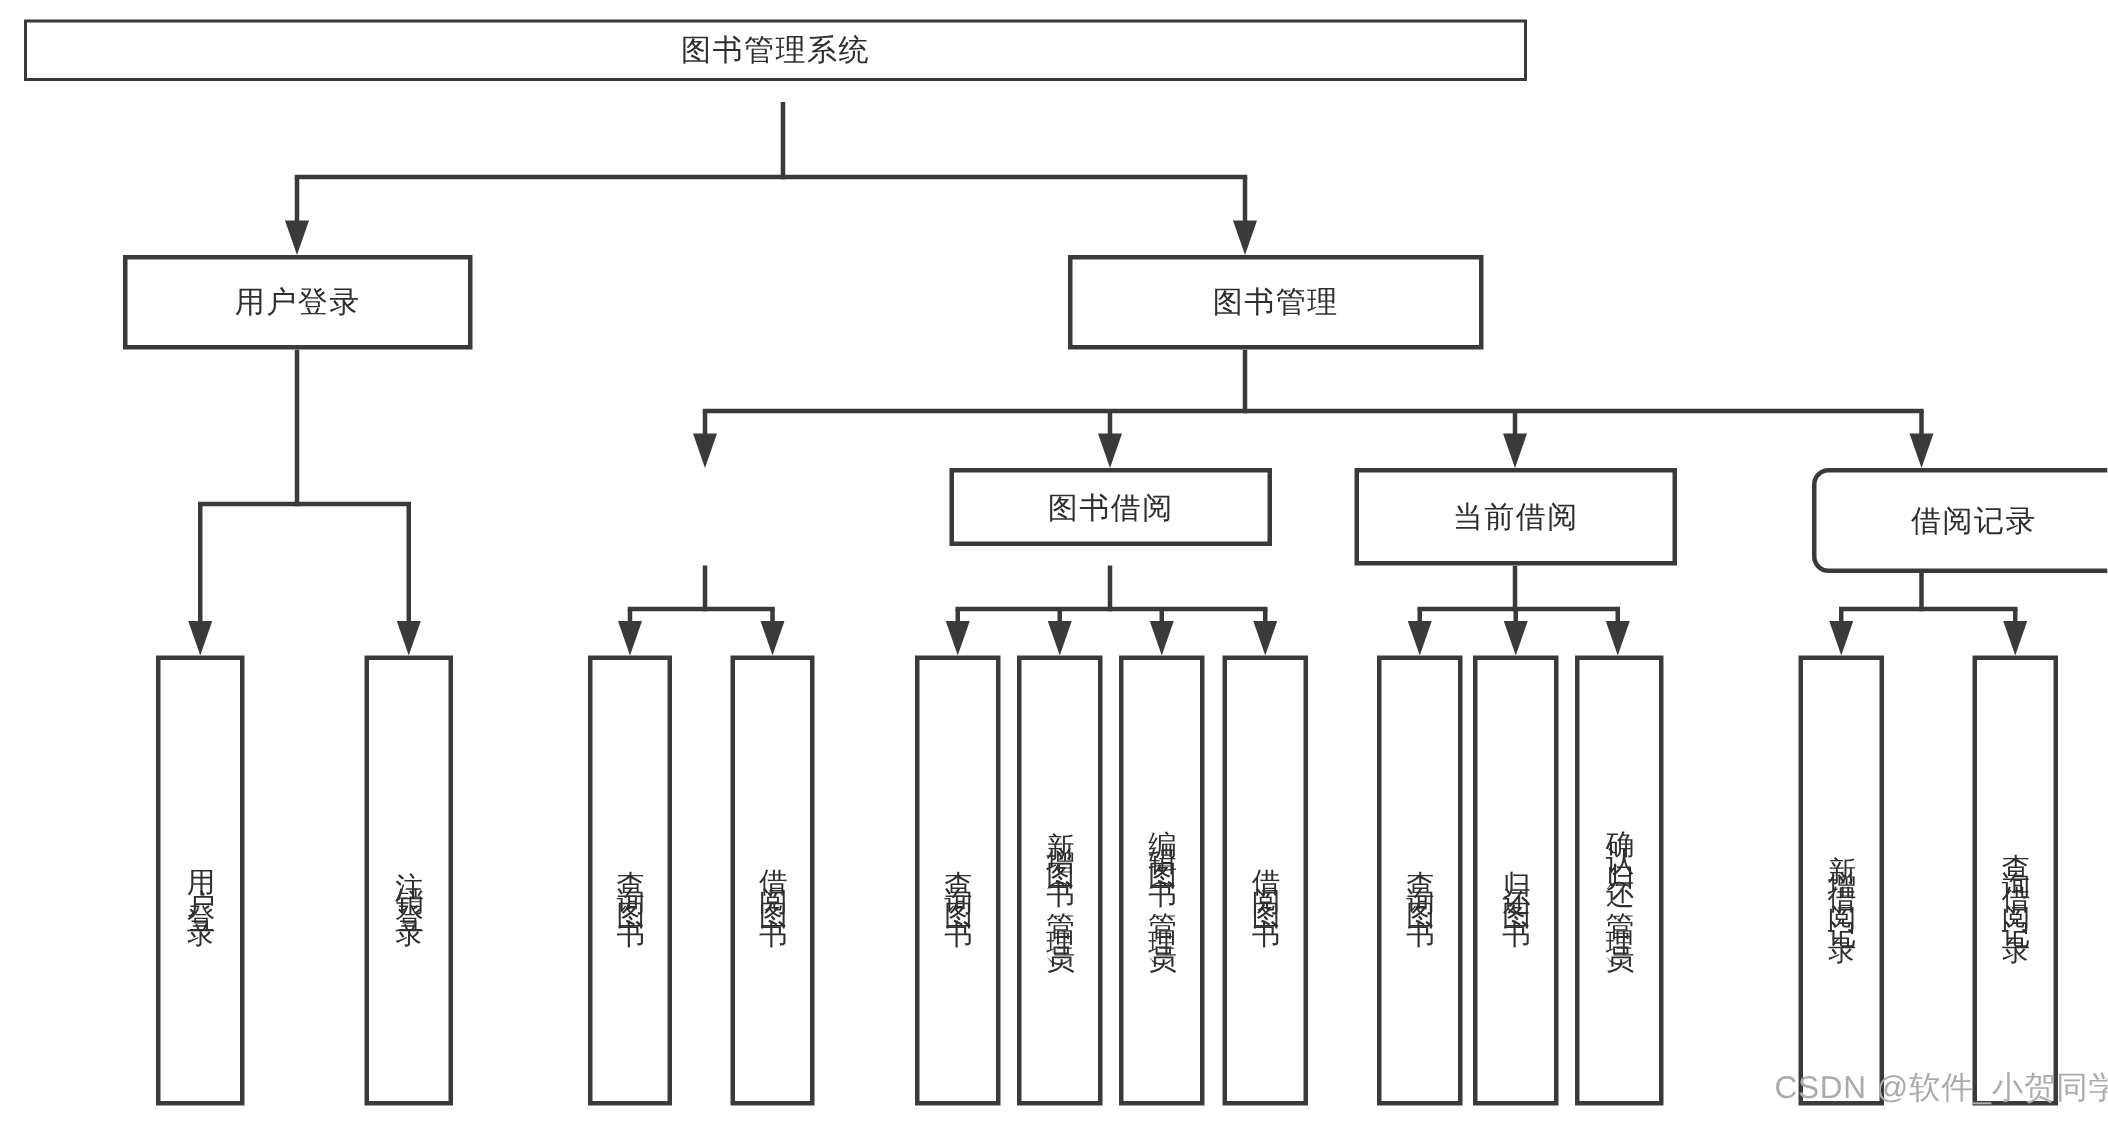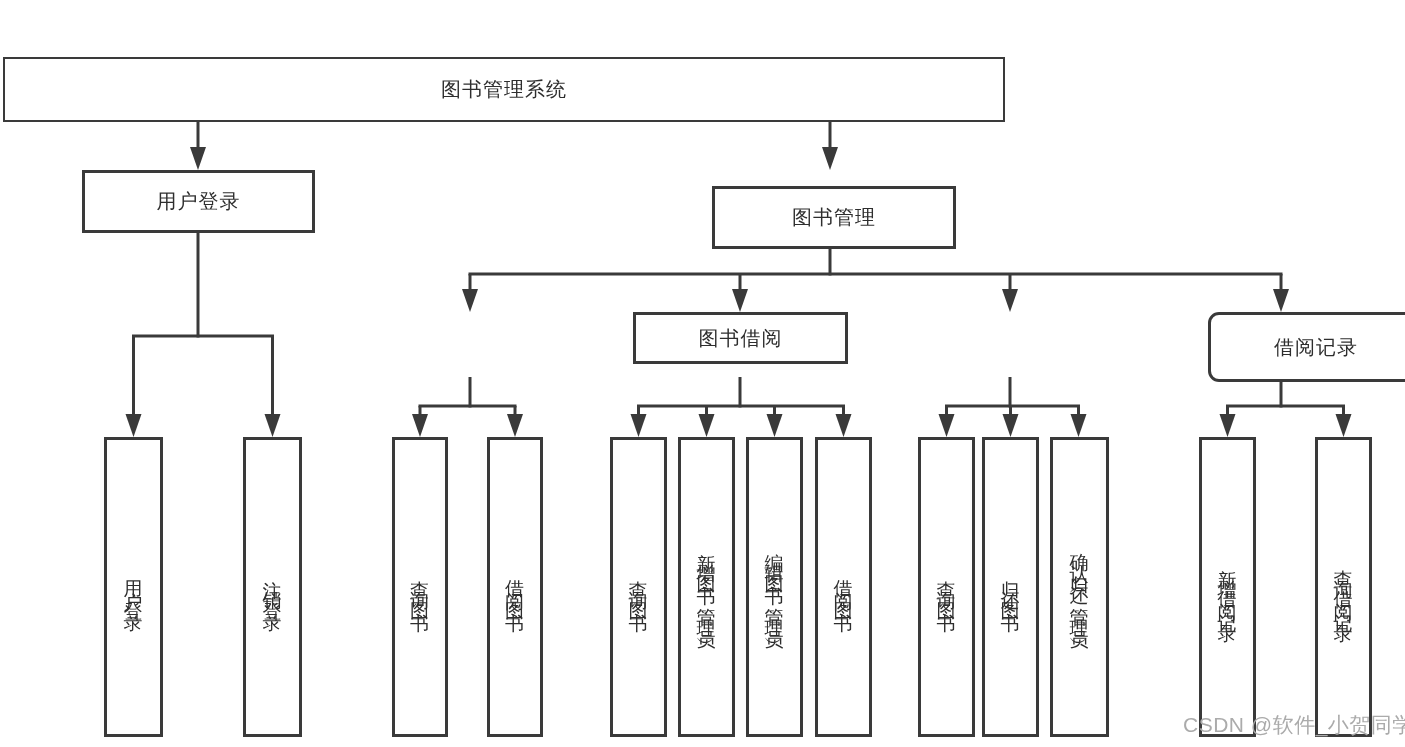--- a/index.html
+++ b/index.html
@@ -134,34 +134,37 @@
     <g>
       <path d="M1281 377 V407.5"></path>
       <path d="M1226 406 H1345"></path>
       <path d="M1227.5 406 V420"></path>
       <polygon points="1227.5,437 1219.5,414 1235.5,414"></polygon>
       <path d="M1343.5 406 V420"></path>
       <polygon points="1343.5,437 1335.5,414 1351.5,414"></polygon>
     </g>
   </svg>
 
-  <div class="node root" style="left:3px; top:13px; width:1002px; height:65px;margin-top:44px;">
+  <div class="node root" style="left:16px; top:13px; width:1002px; height:41px;">
     <span>图书管理系统</span>
   </div>
 
   <div class="node" style="left:82px; top:170px; width:233px; height:63px;">
     <span>用户登录</span>
   </div>
-  <div class="node" style="left:712px; top:170px; width:244px; height:63px;margin-top:16px;">
+  <div class="node" style="left:712px; top:170px; width:277px; height:63px;">
     <span>图书管理</span>
   </div>
 
   <div class="node" style="left:633px; top:312px; width:215px; height:52px;">
     <span>图书借阅</span>
   </div>
+  <div class="node" style="left:903px; top:312px; width:215px; height:65px;">
+    <span>当前借阅</span>
+  </div>
   <div class="node" style="left:1208px; top:312px; width:216px; height:70px;border-radius:11px;">
     <span>借阅记录</span>
   </div>
 
   <div class="node leaf" style="left:104px; top:437px; width:59px; height:300px;">
     <span class="vtext">用户登录</span>
   </div>
   <div class="node leaf" style="left:243px; top:437px; width:59px; height:300px;">
     <span class="vtext">注销登录</span>
   </div>

